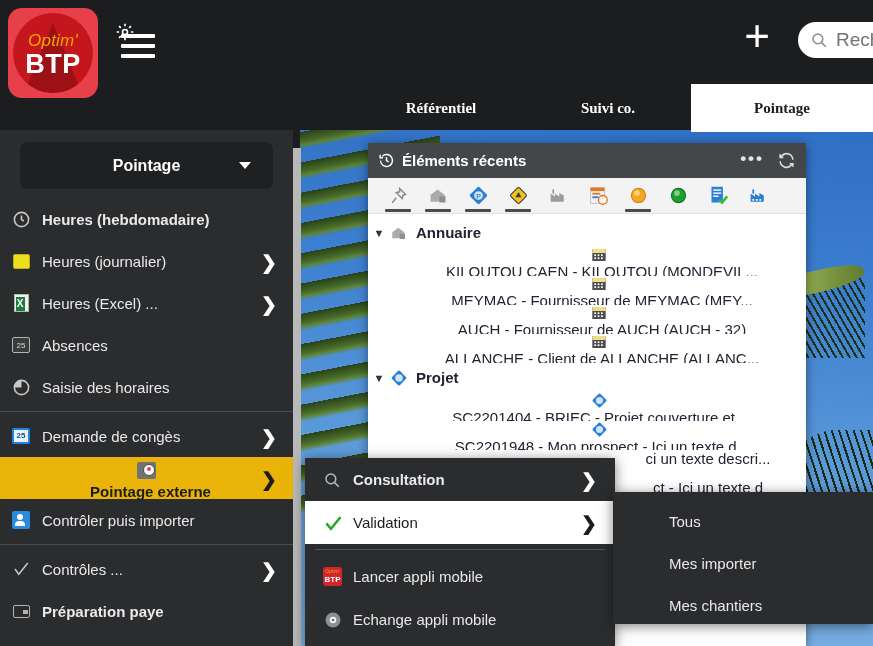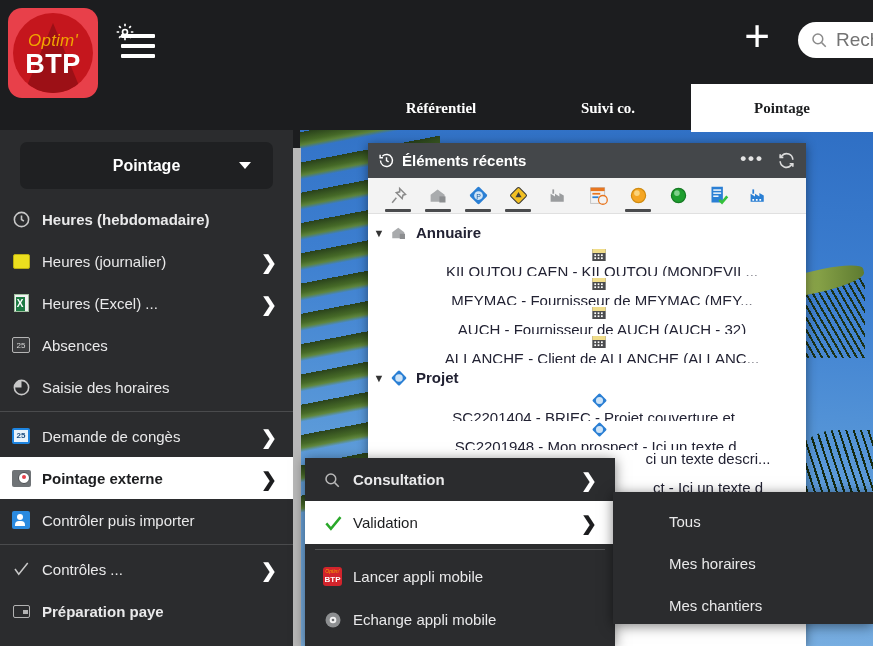--- a/index.html
+++ b/index.html
@@ -120,21 +120,21 @@
     position: absolute; right: 22px; top: 20px;
     width: 0; height: 0; border-left: 6px solid transparent;
     border-right: 6px solid transparent; border-top: 7px solid #fff;
   }
   .menu { position: absolute; left: 0; top: 68px; width: 293px; }
   .mi {
     position: relative; height: 42px; display: flex; align-items: center;
     padding-left: 8px; color: #e9e9ea; font-size: 15px;
   }
   .mi.bold { font-weight: bold; }
-  .mi.active { background: #ffffff; color: #1c1d1f; }
+  .mi.active { background: #eab308; color: #1c1d1f; flex-direction: column; }
   .mi .ico {
     width: 26px; height: 22px; margin-right: 8px; flex: 0 0 26px;
     display: flex; align-items: center; justify-content: center;
   }
   .mi .lbl { white-space: nowrap; }
   .mi .chev {
     position: absolute; right: 16px; top: 11px; font-size: 19px;
     font-weight: bold; color: #fff;
   }
   .mi.active .chev { color: #1c1d1f; }
@@ -668,17 +668,17 @@
           <circle cx="12" cy="12" r="4" fill="#f2f2f2"></circle>
           <circle cx="12" cy="12" r="1.6" fill="#6a6c6e"></circle>
         </svg>
       </span>
       <span>Echange appli mobile</span>
     </div>
   </div>
 
   <div class="submenu">
     <div class="smi first">Tous</div>
-    <div class="smi">Mes horaires</div>
+    <div class="smi">Mes importer</div>
     <div class="smi">Mes chantiers</div>
   </div>
 
 </div>
 
 </body></html>

